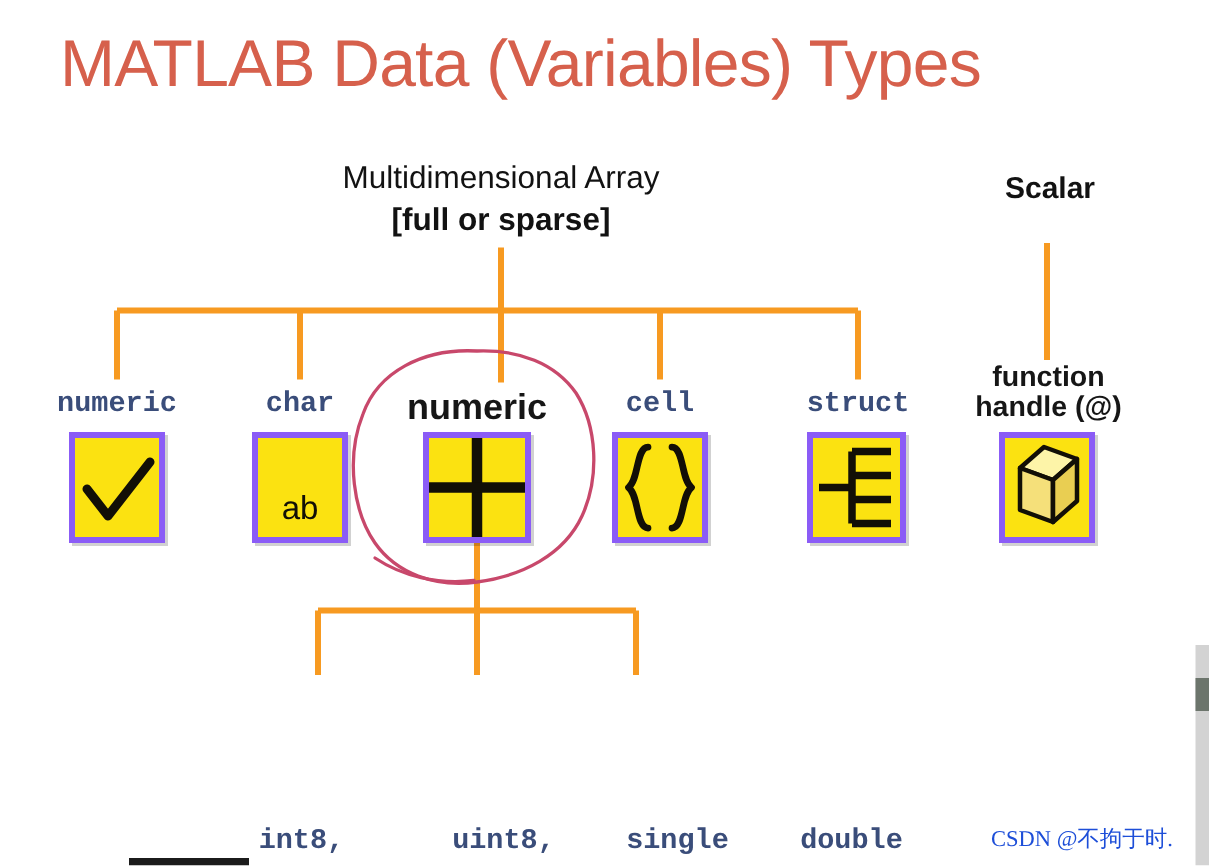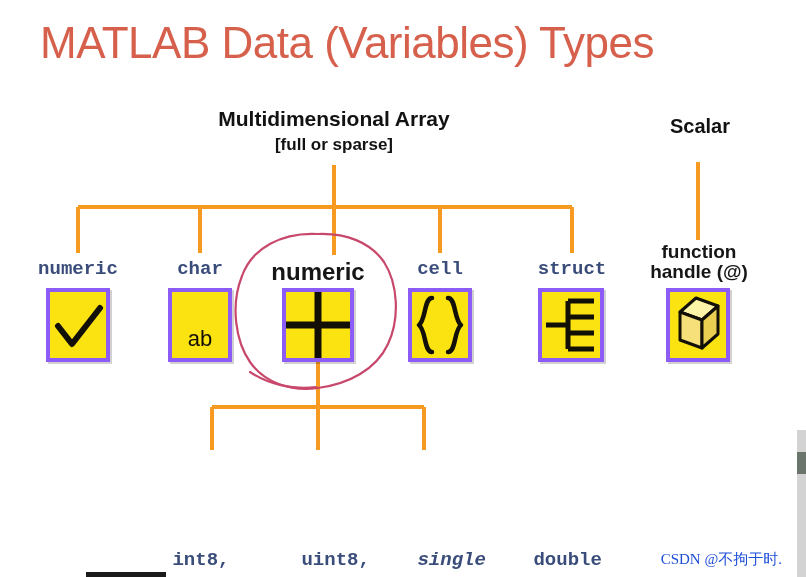--- a/index.html
+++ b/index.html
@@ -37,32 +37,32 @@
   }
 
   
   #root-label {
     position: absolute;
     left: 192px;
     top: 108px;
     width: 284px;
     text-align: center;
     font-size: 21px;
-    font-weight: bold;
+    font-weight: normal;
     color: #121212;
     line-height: 1.0;
     white-space: nowrap;
   }
   #root-sub {
     position: absolute;
     left: 192px;
     top: 135px;
     width: 284px;
     text-align: center;
-    font-size: 17px;
+    font-size: 21px;
     font-weight: bold;
     color: #121212;
     white-space: nowrap;
   }
   #scalar-label {
     position: absolute;
     left: 625px;
     top: 115px;
     width: 150px;
     text-align: center;
@@ -144,21 +144,21 @@
     font-size: 19px;
     font-weight: bold;
     color: #3a4d7a;
     line-height: 30px;
     white-space: pre;
   }
   .num-row { display: block; }
   .num-cell { display: inline-block; }
   .col-a { width: 86px; }
   .col-b { width: 116px; margin-left: 43px; }
-  .col-c { width: 116px; font-style: italic; }
+  .col-c { width: 116px; }
 
   
   #watermark {
     position: absolute;
     right: 24px;
     bottom: 8px;
     font-family: Liberation Serif, serif;
     font-size: 15px;
     color: #1d4ed8;
     white-space: nowrap;

